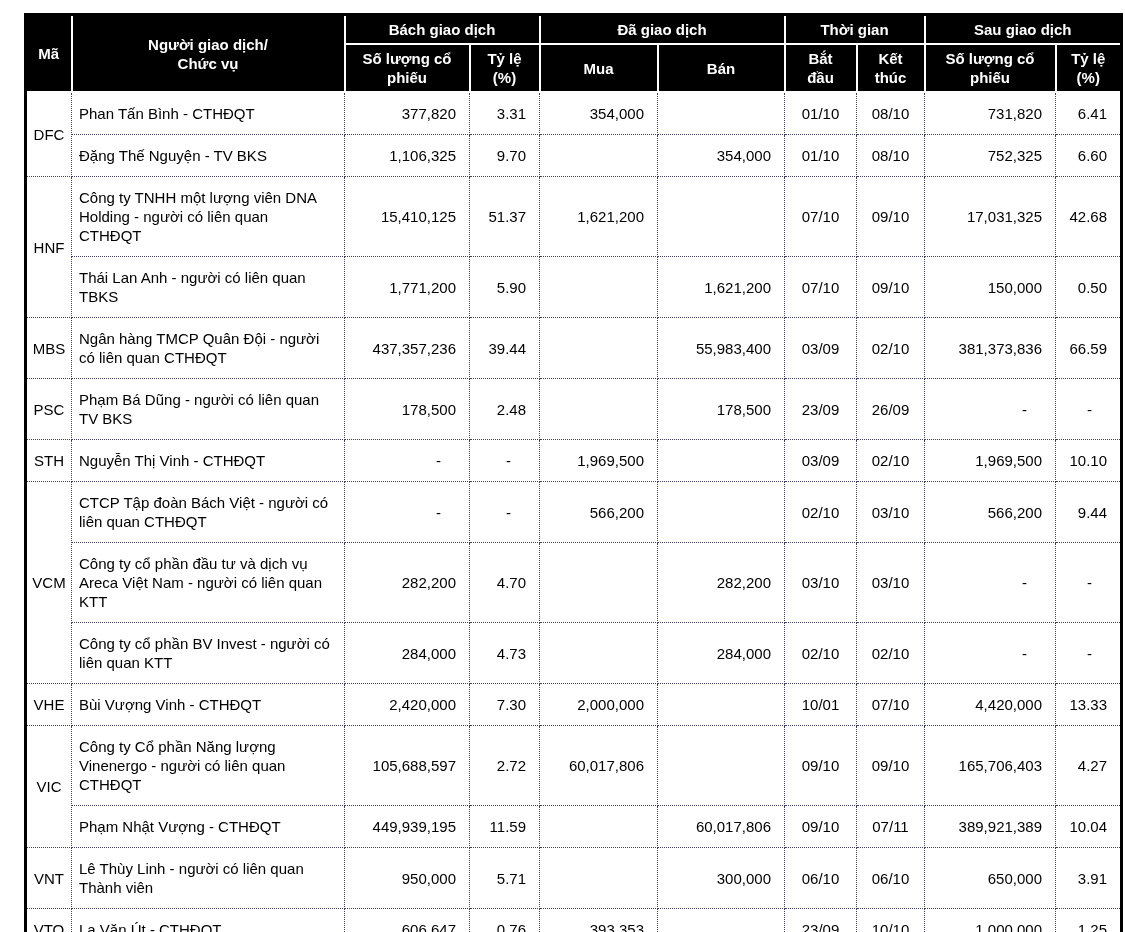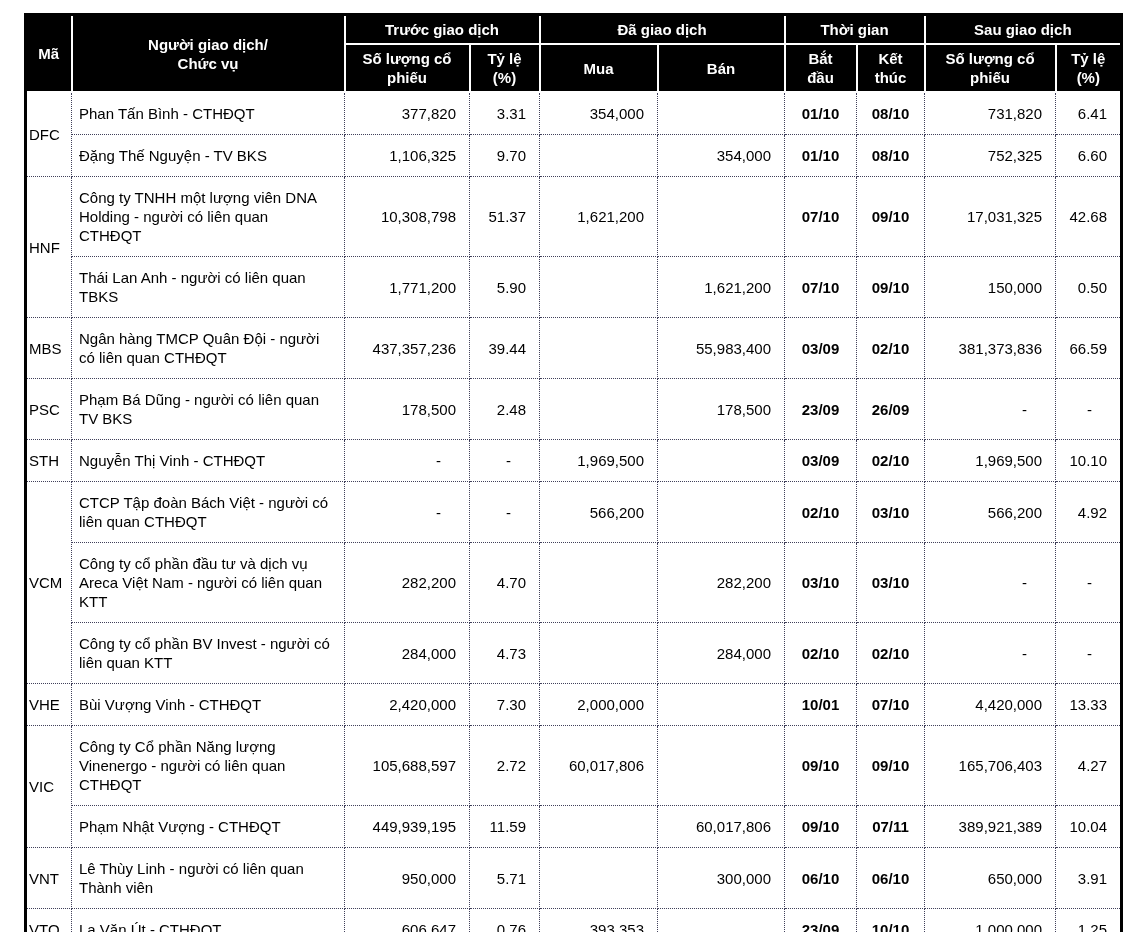--- a/index.html
+++ b/index.html
@@ -36,25 +36,25 @@
   thead tr.group-row th { padding: 4px 8px; height: 28px; }
   thead tr.sub-row th { height: 48px; }
   tbody td {
     border: 1px dotted #40405a;
     background: #ffffff;
     font-size: 15px;
     line-height: 19px;
     vertical-align: middle;
     padding: 11px 6px;
   }
-  td.code  { text-align: left; padding-left: 2px; padding-right: 2px; }
+  td.code  { text-align: center; padding-left: 2px; padding-right: 2px; }
   td.trader{ text-align: left; padding: 11px 10px 11px 7px; }
   td.num   { text-align: right; padding-right: 13px; }
   td.num.dash { padding-right: 28px; }
-  td.date  { text-align: center; padding-left: 2px; padding-right: 2px; font-weight: bold; }
+  td.date  { text-align: center; padding-left: 2px; padding-right: 2px; }
 </style>
 </head>
 <body>
 
 <div class="page">
   <table class="tx-table">
     <colgroup>
       <col style="width:46px">
       <col style="width:273px">
       <col style="width:125px">
@@ -66,21 +66,21 @@
       <col style="width:131px">
       <col style="width:66px">
     </colgroup>
     <thead>
       <tr class="group-row">
         <th rowspan="2">Mã</th>
         <th rowspan="2">
           <span>Người giao dịch/</span><br>
           <span>Chức vụ</span>
         </th>
-        <th colspan="2">Trước giao dịch</th>
+        <th colspan="2">Bách giao dịch</th>
         <th colspan="2">Đã giao dịch</th>
         <th colspan="2">Thời gian</th>
         <th colspan="2">Sau giao dịch</th>
       </tr>
       <tr class="sub-row">
         <th>Số lượng cổ phiếu</th>
         <th>Tỷ lệ (%)</th>
         <th>Mua</th>
         <th>Bán</th>
         <th>Bắt đầu</th>
@@ -110,21 +110,21 @@
     <td class="num"></td>
     <td class="num">354,000</td>
     <td class="date">01/10</td>
     <td class="date">08/10</td>
     <td class="num">752,325</td>
     <td class="num">6.60</td>
   </tr>
         <tr>
     <td class="code" rowspan="2">HNF</td>
     <td class="trader">Công ty TNHH một lượng viên DNA Holding - người có liên quan CTHĐQT</td>
-    <td class="num">10,308,798</td>
+    <td class="num">15,410,125</td>
     <td class="num">51.37</td>
     <td class="num">1,621,200</td>
     <td class="num"></td>
     <td class="date">07/10</td>
     <td class="date">09/10</td>
     <td class="num">17,031,325</td>
     <td class="num">42.68</td>
   </tr>
         <tr>
 
@@ -177,21 +177,21 @@
         <tr>
     <td class="code" rowspan="3">VCM</td>
     <td class="trader">CTCP Tập đoàn Bách Việt - người có liên quan CTHĐQT</td>
     <td class="num dash">-</td>
     <td class="num dash">-</td>
     <td class="num">566,200</td>
     <td class="num"></td>
     <td class="date">02/10</td>
     <td class="date">03/10</td>
     <td class="num">566,200</td>
-    <td class="num">4.92</td>
+    <td class="num">9.44</td>
   </tr>
         <tr>
 
     <td class="trader">Công ty cổ phần đầu tư và dịch vụ Areca Việt Nam - người có liên quan KTT</td>
     <td class="num">282,200</td>
     <td class="num">4.70</td>
     <td class="num"></td>
     <td class="num">282,200</td>
     <td class="date">03/10</td>
     <td class="date">03/10</td>

